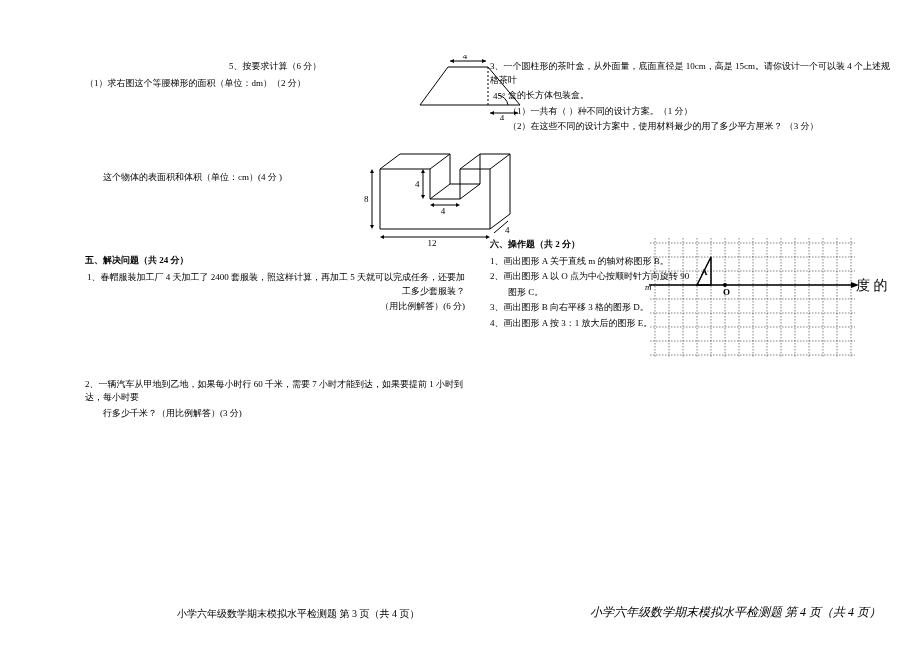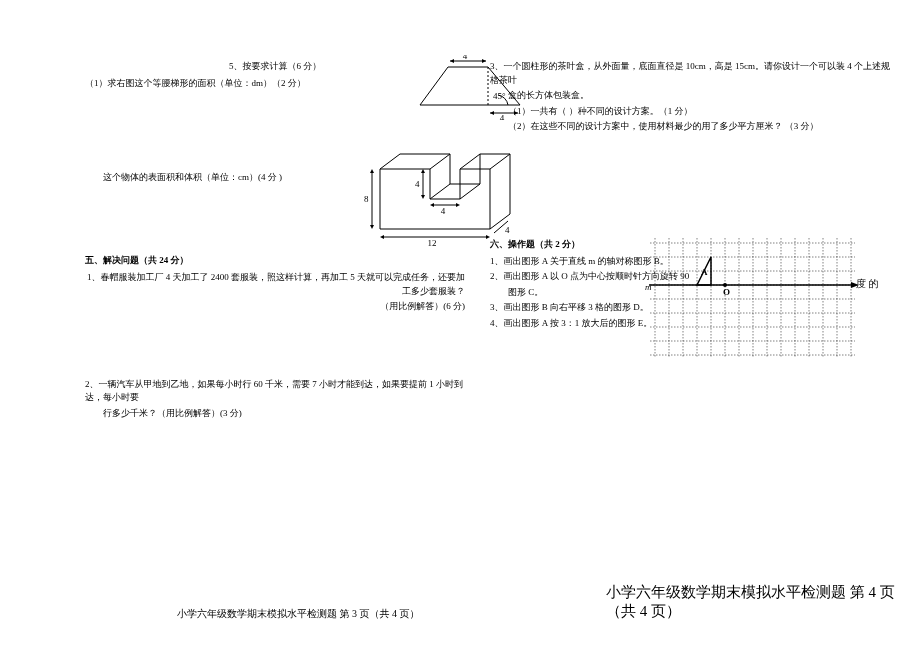--- a/index.html
+++ b/index.html
@@ -32,22 +32,23 @@
     .block-sm { margin-bottom: 20px; position: relative; }
     .footer-left {
       position: absolute;
       bottom: 30px;
       left: 177px;
       font-size: 10px;
     }
     .footer-right {
       position: absolute;
       bottom: 30px;
-      left: 606px;
-      font-size: 15px;
+      left: 590px;
+      font-size: 12px;
+      font-style: italic;
     }
     .figure {
       position: absolute;
     }
     .trapezoid-fig {
       left: 295px;
       top: -5px;
       width: 155px;
       height: 65px;
     }
@@ -61,21 +62,21 @@
       position: absolute;
       left: 155px;
       top: -5px;
       width: 220px;
       height: 130px;
     }
     .right-extra {
       position: absolute;
       left: 856px;
       top: 277px;
-      font-size: 10px;
+      font-size: 14px;
       line-height: 1.3;
     }
     svg text { font-family: "SimSun", serif; font-size: 9px; }
   </style>
 </head>
 <body>
 
 <div class="page-left">
 
   <div class="block" style="margin-bottom:80px;">

